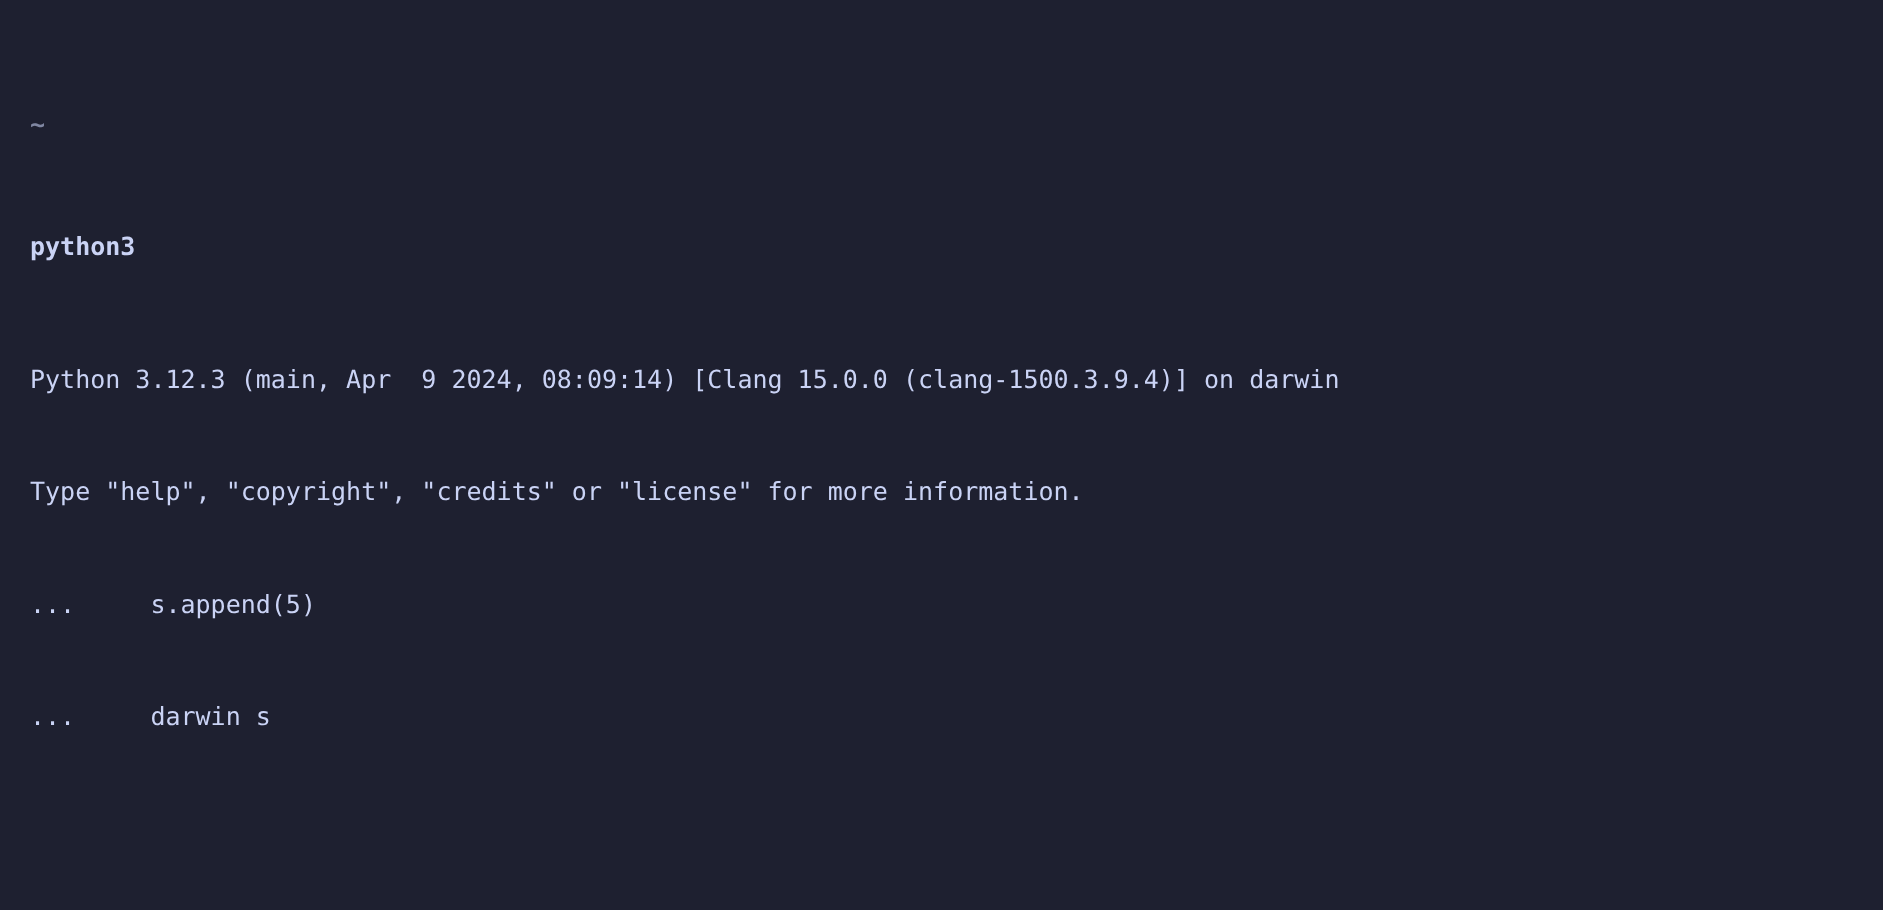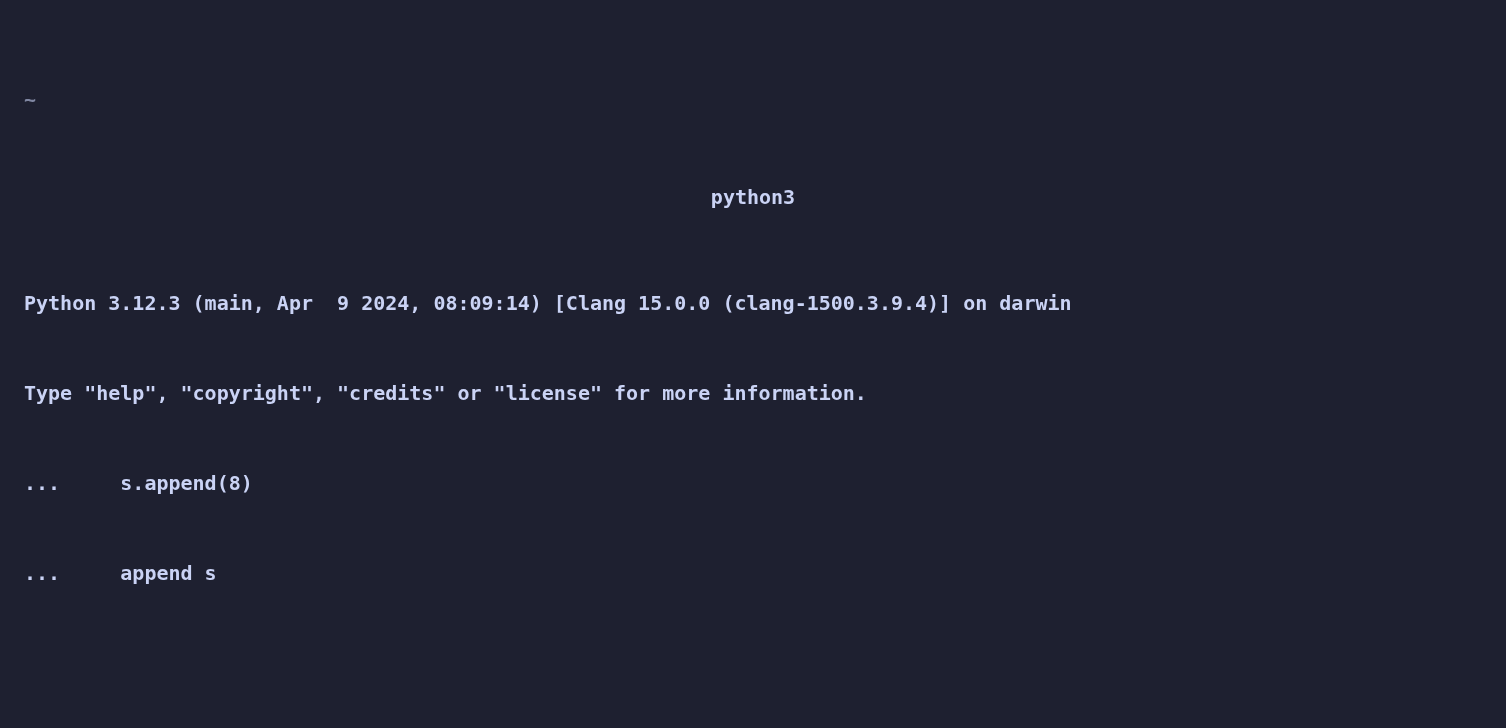--- a/index.html
+++ b/index.html
@@ -23,37 +23,36 @@
     }
     .prompt-path {
       color: #8087a2;
       font-weight: bold;
       margin-bottom: 8px;
     }
     .command-line {
       color: #cad3f5;
       font-weight: bold;
       margin-bottom: 16px;
-      text-align: center;
     }
     .output-line {
       color: #cad3f5;
-      font-weight: bold;
+      font-weight: normal;
     }
   </style>
 </head>
 <body>
 
 <div class="terminal">
   <div class="prompt-path">~</div>
   <div class="command-line">python3</div>
   <div class="output-line">Python 3.12.3 (main, Apr  9 2024, 08:09:14) [Clang 15.0.0 (clang-1500.3.9.4)] on darwin</div>
   <div class="output-line">Type "help", "copyright", "credits" or "license" for more information.</div>
-  <div class="output-line">...     s.append(8)</div>
-  <div class="output-line">...     append s</div>
+  <div class="output-line">...     s.append(5)</div>
+  <div class="output-line">...     darwin s</div>
   
   
   
   
   
   
   
   
 </div>
 

